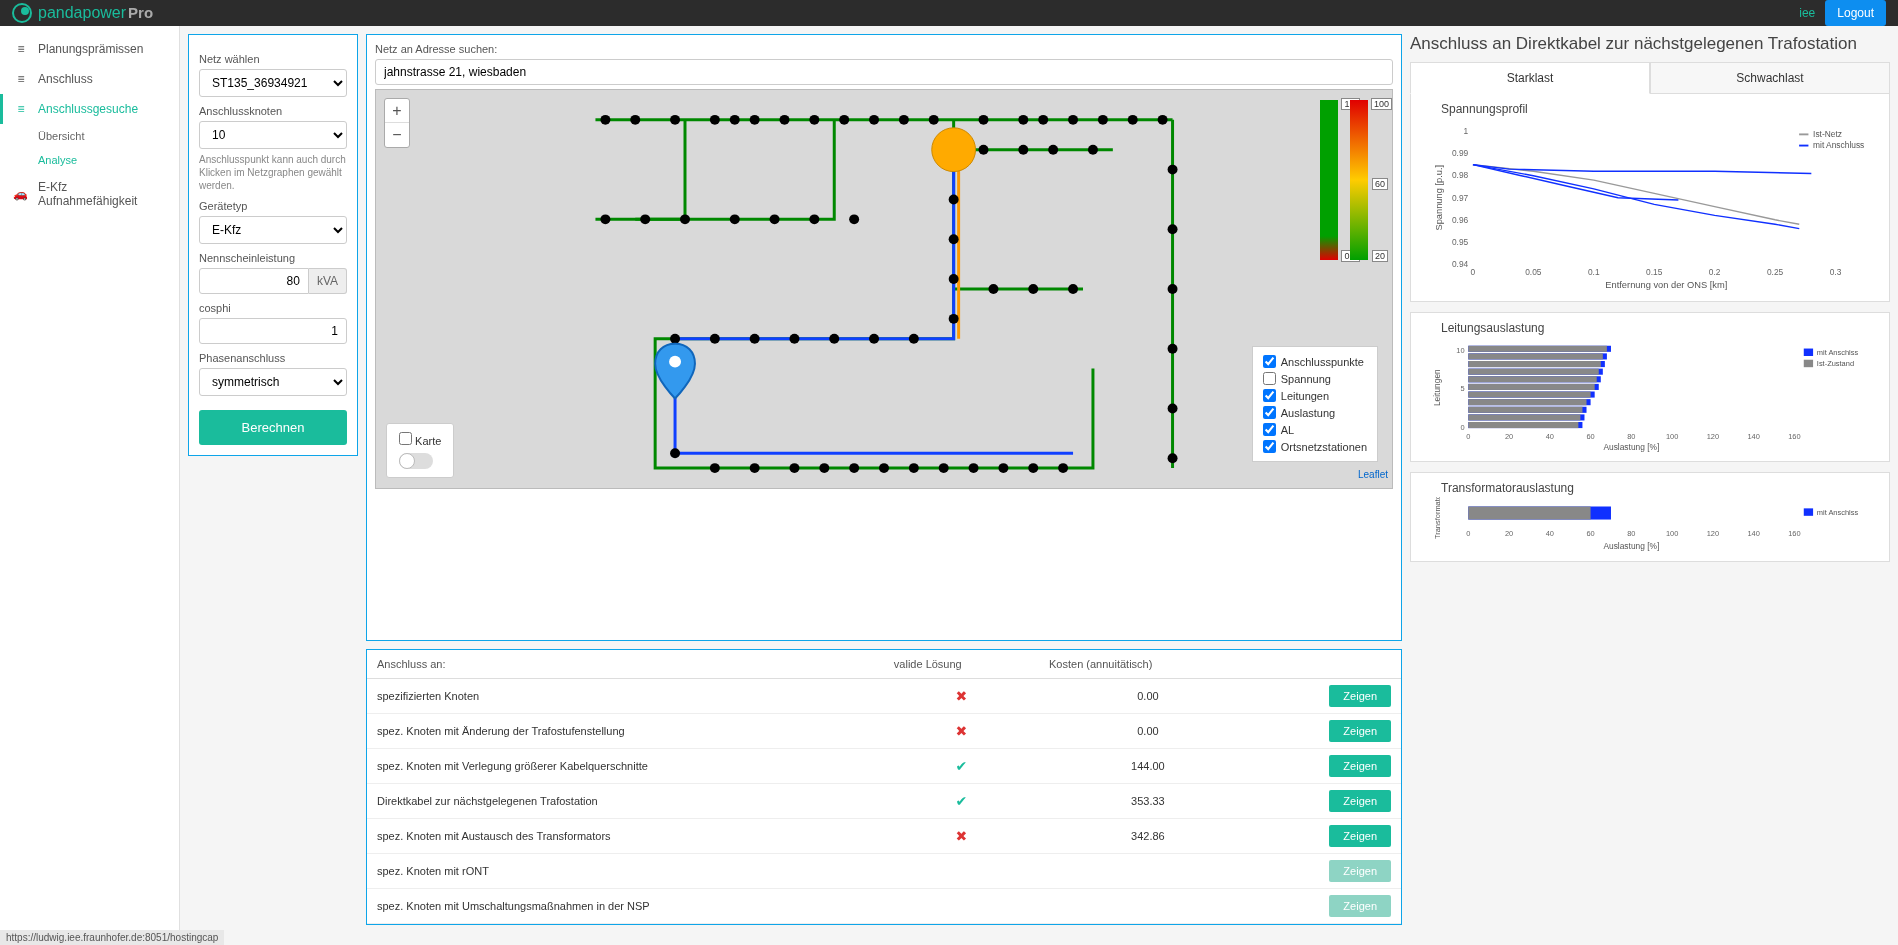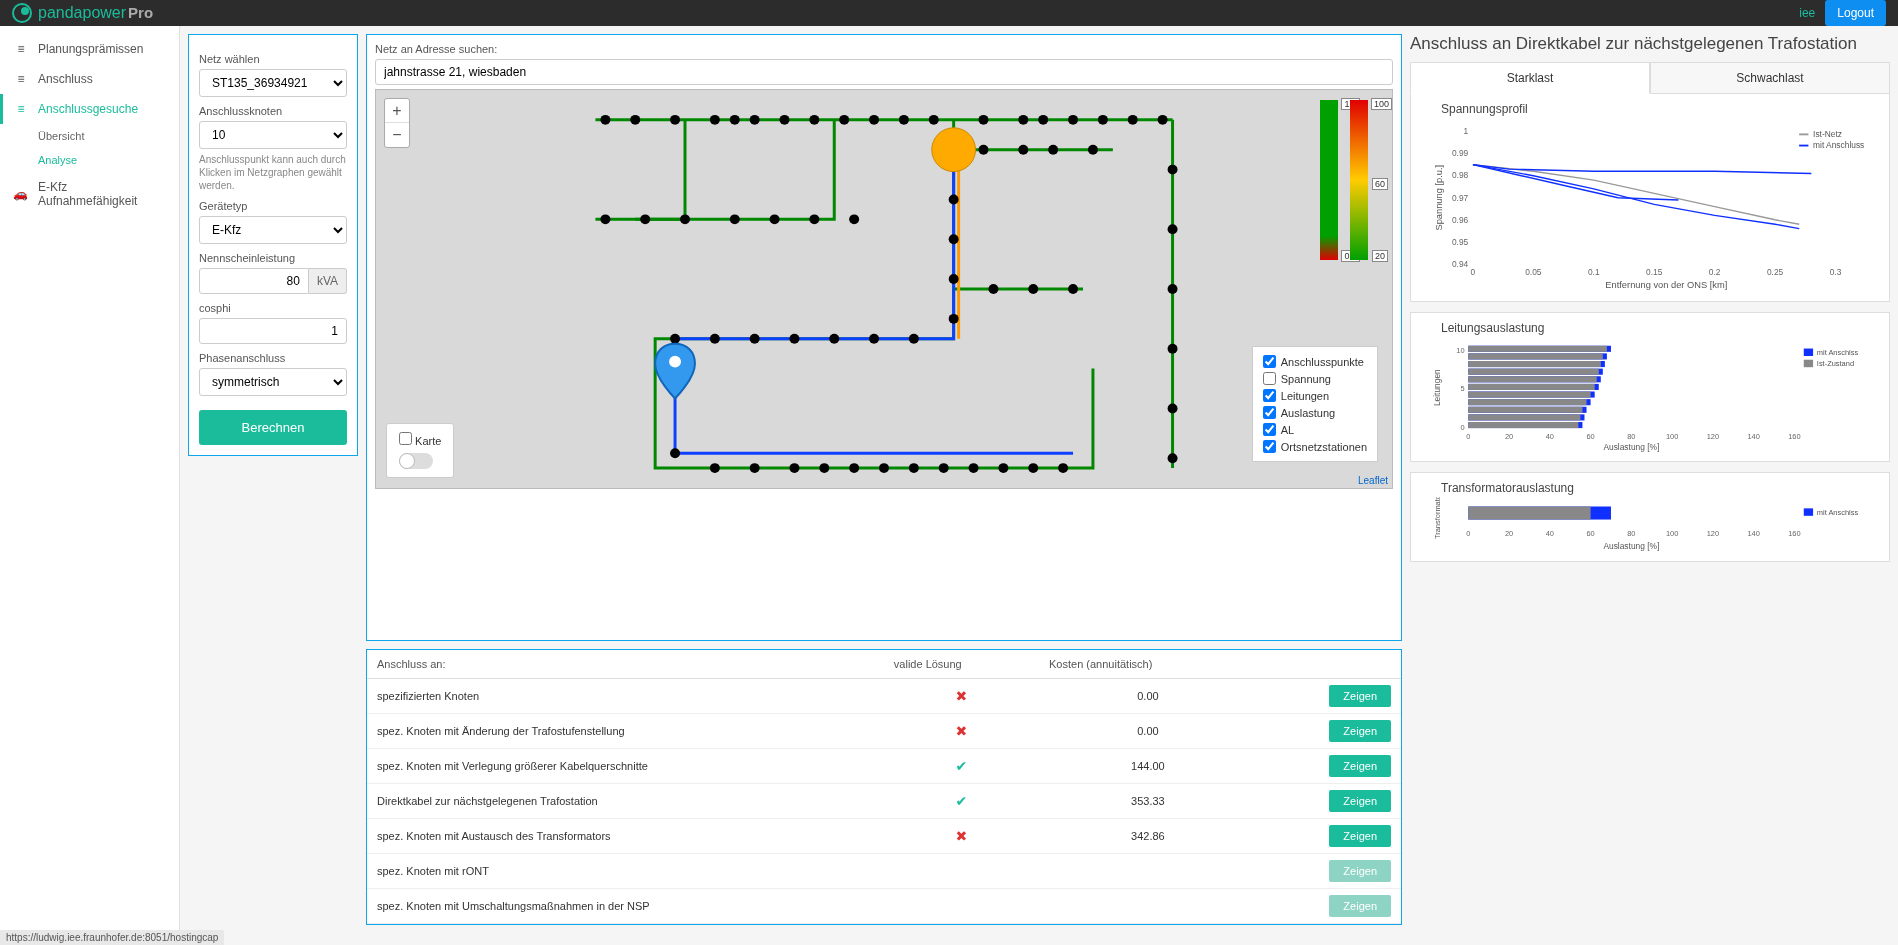--- a/index.html
+++ b/index.html
@@ -42,21 +42,21 @@
 .map-canvas { position:relative; width:100%; height:400px; background:#d9d9d9; border:1px solid #bbb; margin-top:4px; }
 .zoom-ctrl { position:absolute; top:8px; left:8px; background:#fff; border:1px solid #aaa; border-radius:3px; overflow:hidden; z-index:10; }
 .zoom-btn { width:24px; height:24px; display:flex; align-items:center; justify-content:center; font-size:16px; color:#555; cursor:pointer; border-bottom:1px solid #ddd; }
 .zoom-btn:last-child { border-bottom:none; }
 .map-toggle { position:absolute; bottom:10px; left:10px; background:#fff; border:1px solid #ccc; border-radius:3px; padding:8px 12px; font-size:11px; z-index:10; }
 .toggle-sw { width:34px; height:16px; background:#ddd; border-radius:8px; margin-top:6px; position:relative; }
 .toggle-sw::after { content:""; width:14px; height:14px; background:#fff; border:1px solid #bbb; border-radius:50%; position:absolute; top:0; left:0; }
 .legend-box { position:absolute; bottom:26px; right:14px; background:#fff; border:1px solid #ccc; padding:6px 10px; font-size:11px; z-index:10; }
 .legend-row { display:flex; align-items:center; gap:5px; padding:2px 0; }
 .legend-row input { margin:0; }
-.leaflet-attr { position:absolute; bottom:2px; right:4px; font-size:10px; color:#0066cc; z-index:10; }
+.leaflet-attr { position:absolute; bottom:8px; right:4px; font-size:10px; color:#0066cc; z-index:10; }
 .colorbar { position:absolute; top:10px; width:18px; height:160px; z-index:5; }
 .cb-v { right:54px; background:linear-gradient(to bottom,#00a000 0%,#00a000 85%,#e00000 100%); }
 .cb-l { right:24px; background:linear-gradient(to bottom,#e00000 0%,#ffcc00 50%,#00a000 100%); }
 .cb-lab { position:absolute; background:#fff; border:1px solid #888; font-size:9px; padding:0 2px; }
 .map-svg { position:absolute; inset:0; width:100%; height:100%; }
 
 .table-panel { padding:0; overflow:auto; max-height:300px; }
 table { width:100%; border-collapse:collapse; font-size:11px; }
 th { text-align:left; padding:8px 10px; font-weight:500; color:#555; border-bottom:1px solid #ddd; }
 td { padding:6px 10px; border-bottom:1px solid #eee; }

